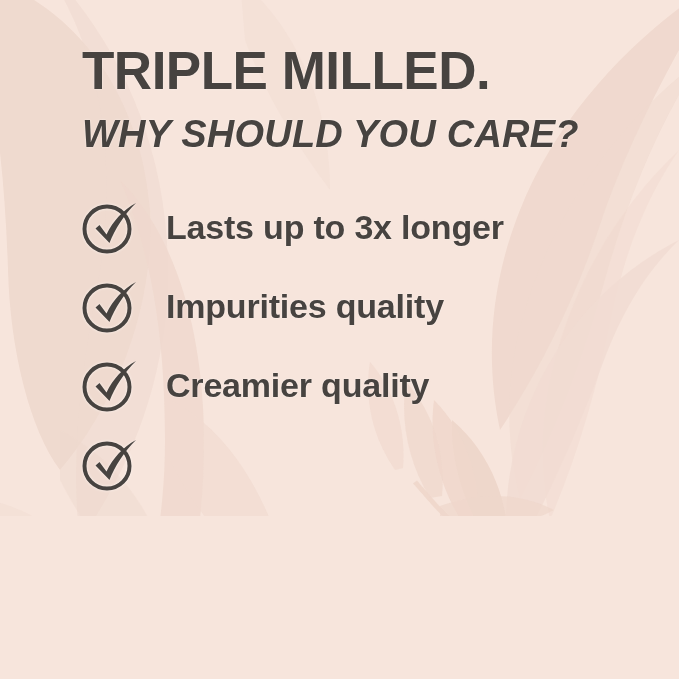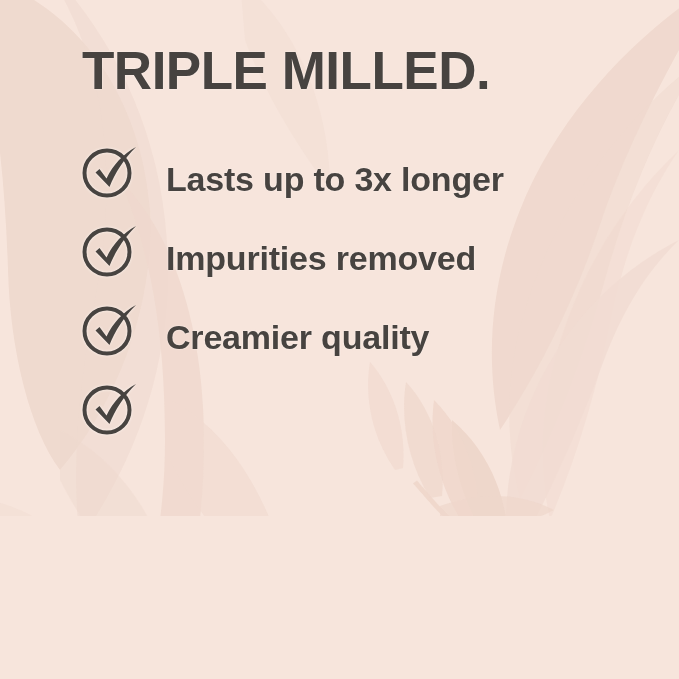--- a/index.html
+++ b/index.html
@@ -62,21 +62,21 @@
   }
 
   #benefits-list {
     list-style: none;
     margin: 44px 0 0 0;
     padding: 0;
   }
 
   .benefit-row {
     display: flex;
-    align-items: flex-end;
+    align-items: center;
     margin-bottom: 21px;
     min-height: 56px;
   }
 
   .check-icon {
     flex: 0 0 auto;
     width: 58px;
     height: 56px;
     margin-right: 26px;
     margin-top: 2px;
@@ -156,37 +156,38 @@
 
     <g fill="#F2DED4" opacity="0.6">
       <path d="M240,-20 C300,30 330,110 330,190 C300,150 265,95 245,40 Z"></path>
     </g>
   </svg>
 
   <div id="content">
 
     <h1 class="headline">TRIPLE MILLED.</h1>
 
+    <h2 class="subhead">WHY SHOULD YOU CARE?</h2>
 
     <ul id="benefits-list">
 
       <li class="benefit-row">
         <svg class="check-icon" viewBox="0 0 58 56" aria-hidden="true">
           <circle cx="25" cy="30" r="22.5" fill="none" stroke="#474340" stroke-width="4"></circle>
           <path d="M13.5,29.5 L17.5,26 L24.5,35.5 C31,22 41,11 54,4 C42,16 33,30 27.5,44 Z" fill="#474340"></path>
         </svg>
         <span class="benefit-label">Lasts up to 3x longer</span>
       </li>
 
       <li class="benefit-row">
         <svg class="check-icon" viewBox="0 0 58 56" aria-hidden="true">
           <circle cx="25" cy="30" r="22.5" fill="none" stroke="#474340" stroke-width="4"></circle>
           <path d="M13.5,29.5 L17.5,26 L24.5,35.5 C31,22 41,11 54,4 C42,16 33,30 27.5,44 Z" fill="#474340"></path>
         </svg>
-        <span class="benefit-label">Impurities removed</span>
+        <span class="benefit-label">Impurities quality</span>
       </li>
 
       <li class="benefit-row">
         <svg class="check-icon" viewBox="0 0 58 56" aria-hidden="true">
           <circle cx="25" cy="30" r="22.5" fill="none" stroke="#474340" stroke-width="4"></circle>
           <path d="M13.5,29.5 L17.5,26 L24.5,35.5 C31,22 41,11 54,4 C42,16 33,30 27.5,44 Z" fill="#474340"></path>
         </svg>
         <span class="benefit-label">Creamier quality</span>
       </li>
 

